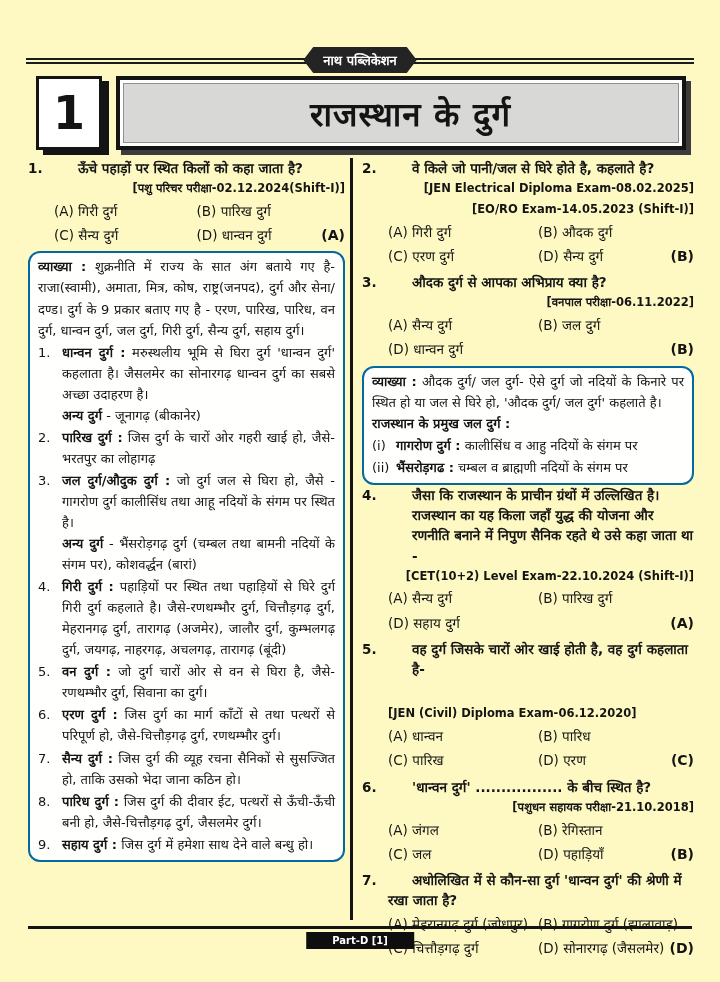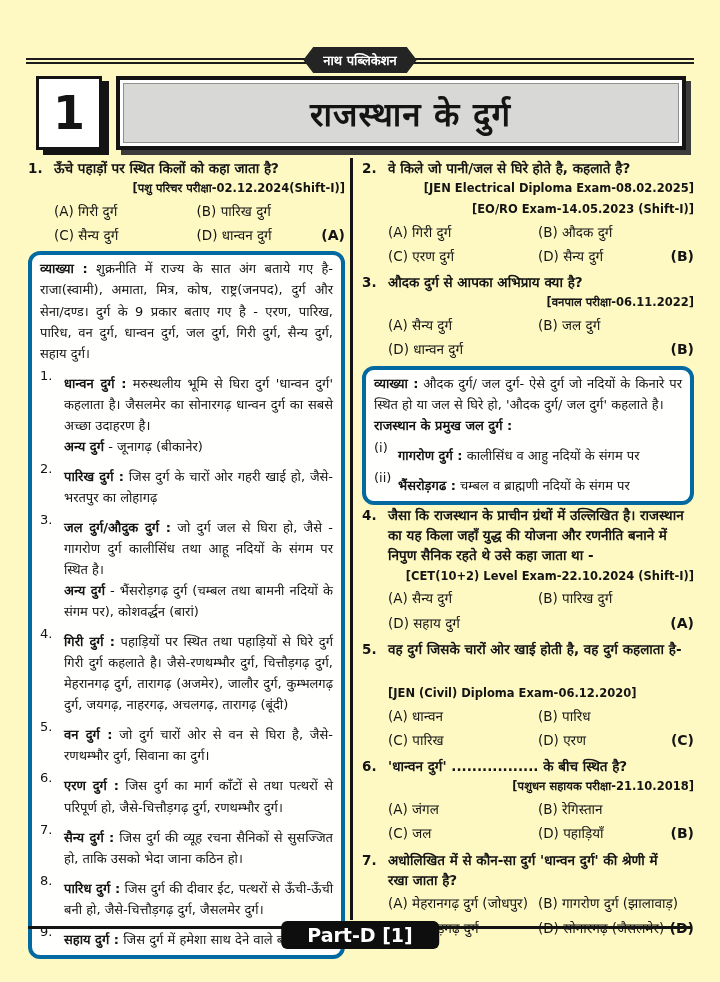--- a/index.html
+++ b/index.html
@@ -32,46 +32,46 @@
 
   
   .content { position:absolute; top:158px; left:28px; right:26px; bottom:62px; display:flex; }
   .col-left { width:322px; flex:none; padding-right:5px; }
   .divider { width:3px; flex:none; background:#141414; }
   .col-right { flex:1; padding-left:9px; }
 
   .question { margin-bottom:3px; }
   .q-head { display:flex; font-weight:bold; font-size:13.5px; line-height:1.5; }
   .q-num { width:26px; flex:none; }
-  .q-text { flex:1; }
+  .q-text { flex:1;margin-left:24px; }
   .q-source { text-align:right; font-weight:bold; font-size:11.5px; line-height:1.8; }
   .q-source.left { text-align:left; padding-left:26px;margin-top:24px; }
   .q-inline { display:flex; justify-content:space-between; align-items:baseline;
     padding-left:26px; font-size:13.5px; line-height:1.6; }
   .q-inline .q-inline-text { font-weight:bold; }
   .q-inline .q-source-inline { font-weight:bold; font-size:11.5px; }
   .opt-row { display:flex; padding-left:26px; font-size:13.5px; line-height:1.8; }
   .opt1 { width:49%; flex:none; }
   .opt2 { flex:1; }
   .answer { font-weight:bold; font-size:14px; margin-left:4px; }
 
-  .exp-box { border:4px solid #0369a1; border-radius:12px; background:#fffffe;
+  .exp-box { border:2px solid #0369a1; border-radius:12px; background:#fffffe;
     padding:3px 8px 5px 8px; font-size:13px; line-height:1.62; margin-top:3px; }
   .exp-intro { margin:0; text-align:justify; }
   .exp-sub { font-weight:bold; }
   .exp-item { display:flex; margin-top:1px; }
   .exp-num { width:24px; flex:none; }
-  .exp-body { flex:1; text-align:justify;margin-top:8px; }
+  .exp-body { flex:1; text-align:justify; }
 
   
   .footer-rule { position:absolute; left:28px; right:28px; bottom:53px;
     border-top:3px solid #141414; }
   .footer-badge { position:absolute; bottom:33px; left:50%; transform:translateX(-50%);
-    background:#0e0e0e; color:#ffffff; font-weight:bold; font-size:19px;
-    padding:3px 26px; white-space:nowrap;border-radius:6px; }
+    background:#0e0e0e; color:#ffffff; font-weight:bold; font-size:10px;
+    padding:3px 26px; white-space:nowrap; }
 </style>
 </head>
 <body>
 
 <div class="page">
 
   <div class="pub-rule"></div>
   <div class="pub-badge">नाथ पब्लिकेशन</div>
 
   <div class="chapter-row">

